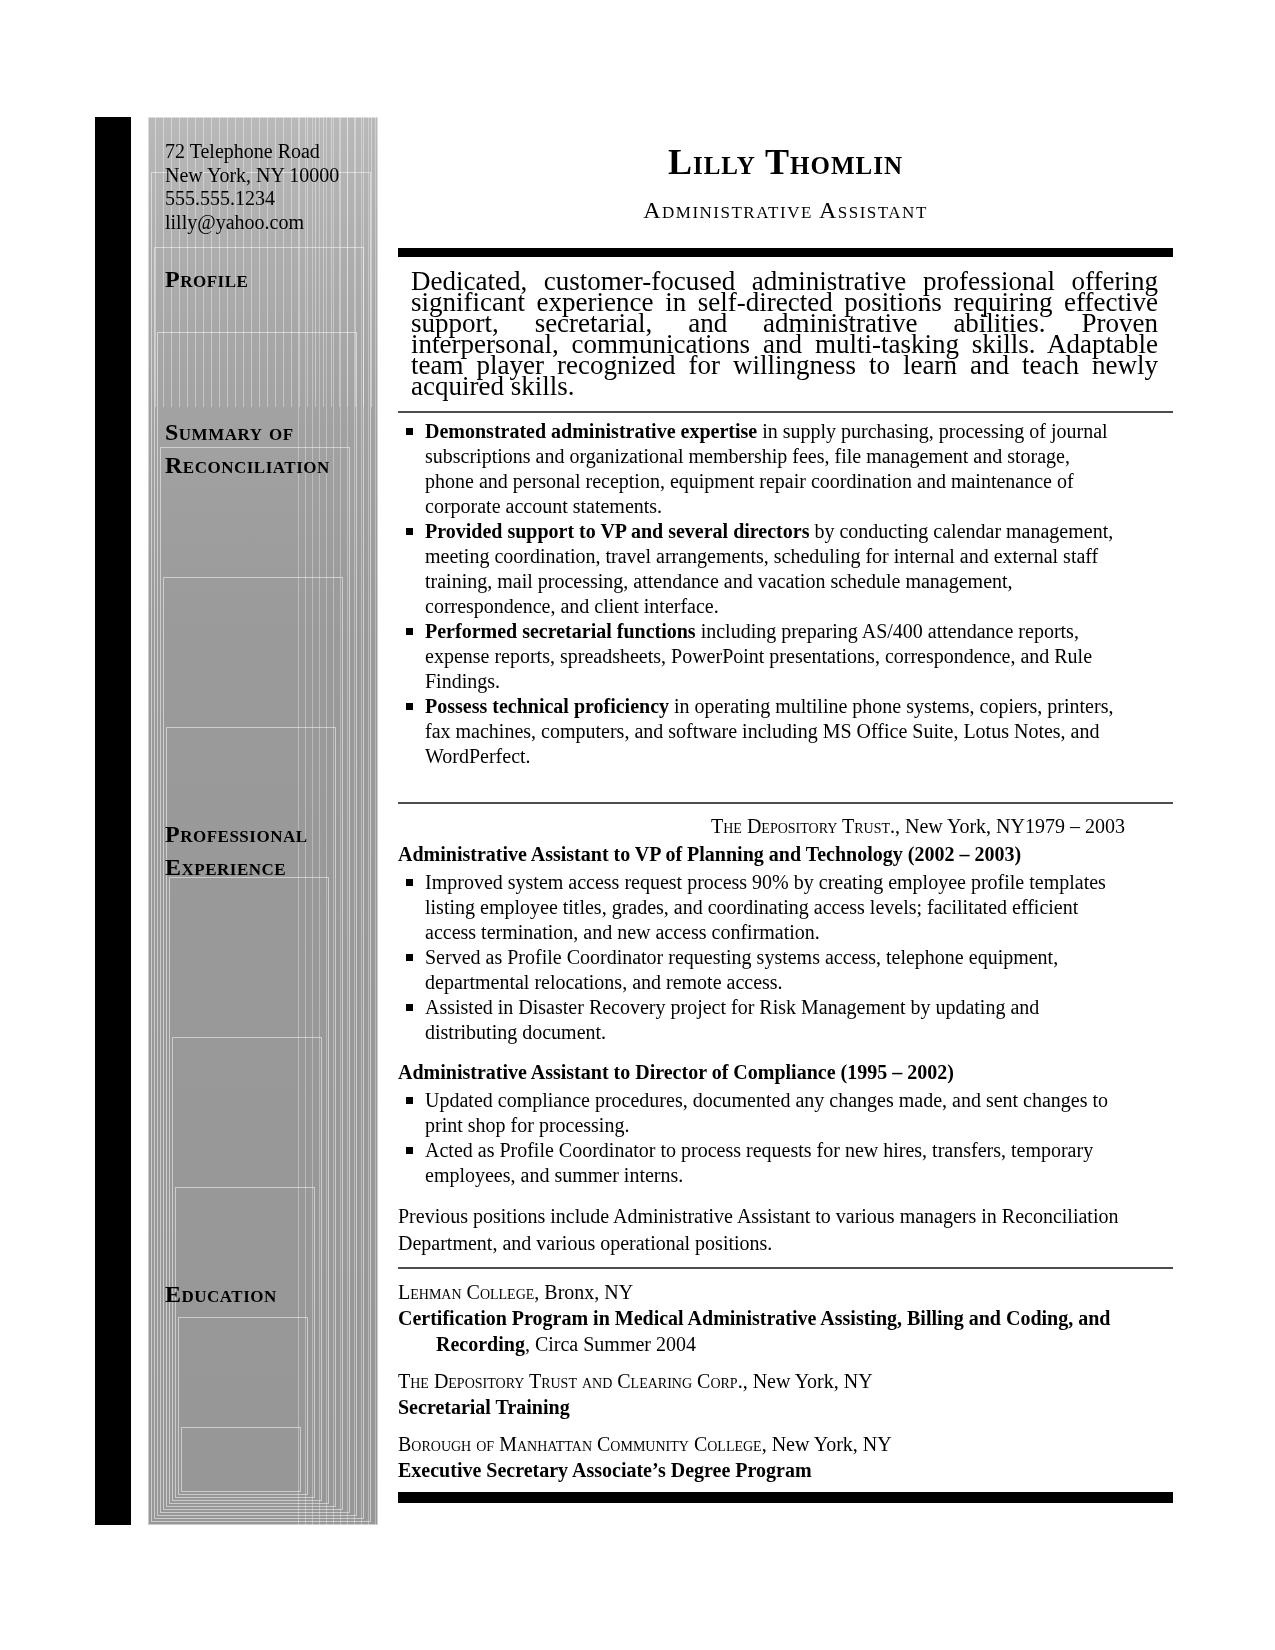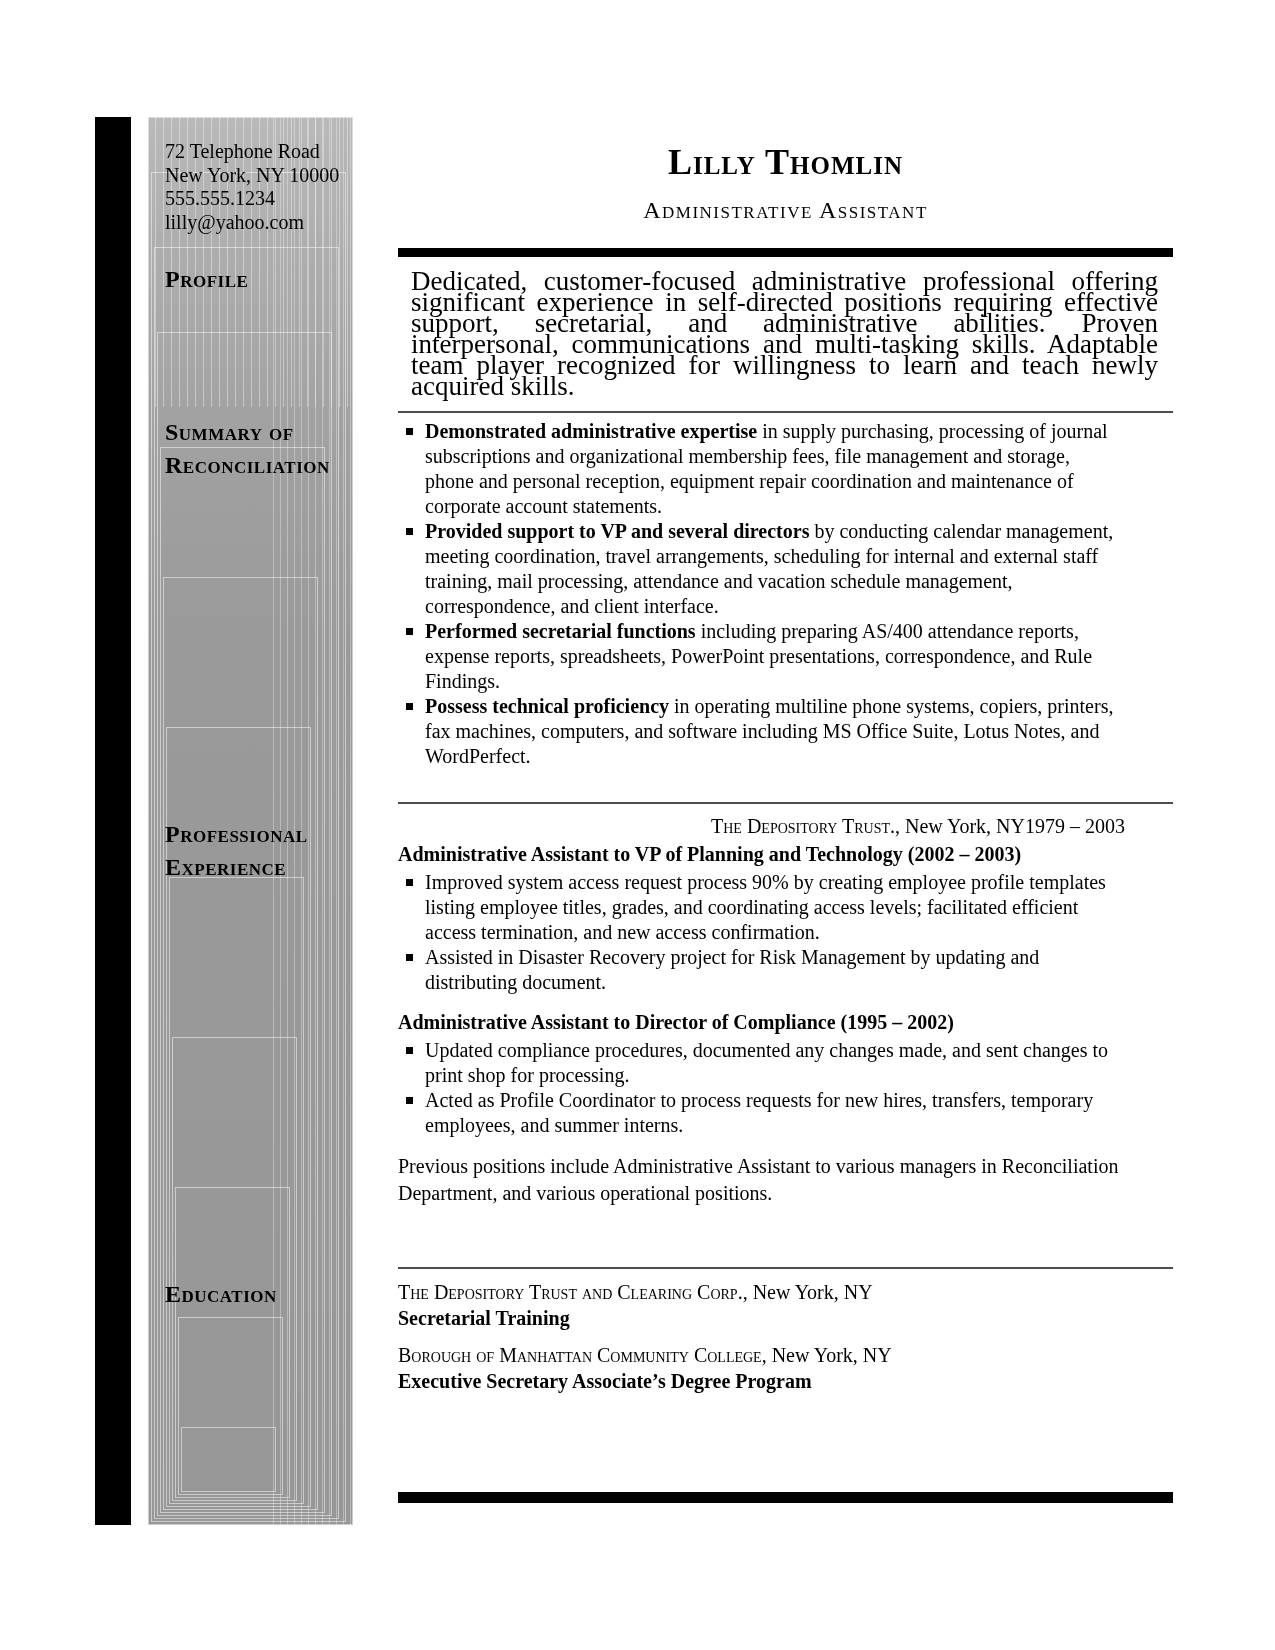--- a/index.html
+++ b/index.html
@@ -5,21 +5,21 @@
   * { margin:0; padding:0; box-sizing:border-box; }
   html,body { width:1275px; height:1650px; }
   body { background:#ffffff; font-family:"Liberation Serif", serif; color:#000; position:relative; }
 
   .page { position:absolute; left:0; top:0; width:1275px; height:1650px; background:#fff; overflow:hidden; }
 
   
   .black-bar { position:absolute; left:95px; top:117px; width:36px; height:1408px; background:#000; }
 
   
-  .sidebar { position:absolute; left:148px; top:117px; width:205px; height:1408px;
+  .sidebar { position:absolute; left:148px; top:117px; width:230px; height:1408px;
     background:linear-gradient(180deg,#b9b9b9 0px,#adadad 140px,#a2a2a2 300px,#9a9a9a 520px,#979797 100%);
     overflow:hidden;text-decoration:underline; }
   .stripes-top { position:absolute; left:0; top:0; right:0; height:290px;
     background:repeating-linear-gradient(90deg, rgba(255,255,255,0) 0 7px, rgba(255,255,255,.38) 7px 8px); }
   .stripes-right { position:absolute; top:0; bottom:0; right:0; width:86px;
     background:repeating-linear-gradient(90deg, rgba(255,255,255,0) 0 6px, rgba(255,255,255,.32) 6px 7px); }
   .frame { position:absolute; border:1px solid rgba(255,255,255,.5); pointer-events:none; }
 
   .contact { position:absolute; left:17px; top:23px; font-size:20px; line-height:23.5px; z-index:3; }
 
@@ -134,36 +134,41 @@
 
   <div class="blk" id="exp">
     <div class="company">
       <span><span class="caps">The Depository Trust.</span><span>, New York, NY</span></span>
       <span>1979 – 2003</span>
     </div>
 
     <div class="role">Administrative Assistant to VP of Planning and Technology (2002 – 2003)</div>
     <ul class="sq">
       <li>Improved system access request process 90% by creating employee profile templates listing employee titles, grades, and coordinating access levels; facilitated efficient access termination, and new access confirmation.</li>
+      <li>Served as Profile Coordinator requesting systems access, telephone equipment, departmental relocations, and remote access.</li>
       <li>Assisted in Disaster Recovery project for Risk Management by updating and distributing document.</li>
     </ul>
 
     <div class="role role-gap">Administrative Assistant to Director of Compliance (1995 – 2002)</div>
     <ul class="sq">
       <li>Updated compliance procedures, documented any changes made, and sent changes to print shop for processing.</li>
       <li>Acted as Profile Coordinator to process requests for new hires, transfers, temporary employees, and summer interns.</li>
     </ul>
 
     <p class="note">Previous positions include Administrative Assistant to various managers in Reconciliation Department, and various operational positions.</p>
   </div>
 
   <div class="rule thin" id="rule-d"></div>
 
   <div class="blk" id="edu">
     <div class="edu-entry">
+      <div class="school"><span class="caps">Lehman College</span><span>, Bronx, NY</span></div>
+      <div class="program"><b>Certification Program in Medical Administrative Assisting, Billing and Coding, and Recording</b><span>, Circa Summer 2004</span></div>
+    </div>
+    <div class="edu-entry">
       <div class="school"><span class="caps">The Depository Trust and Clearing Corp.</span><span>, New York, NY</span></div>
       <div class="program"><b>Secretarial Training</b><span></span></div>
     </div>
     <div class="edu-entry">
       <div class="school"><span class="caps">Borough of Manhattan Community College</span><span>, New York, NY</span></div>
       <div class="program"><b>Executive Secretary Associate’s Degree Program</b><span></span></div>
     </div>
   </div>
 
   <div class="rule thick" id="rule-e"></div>

